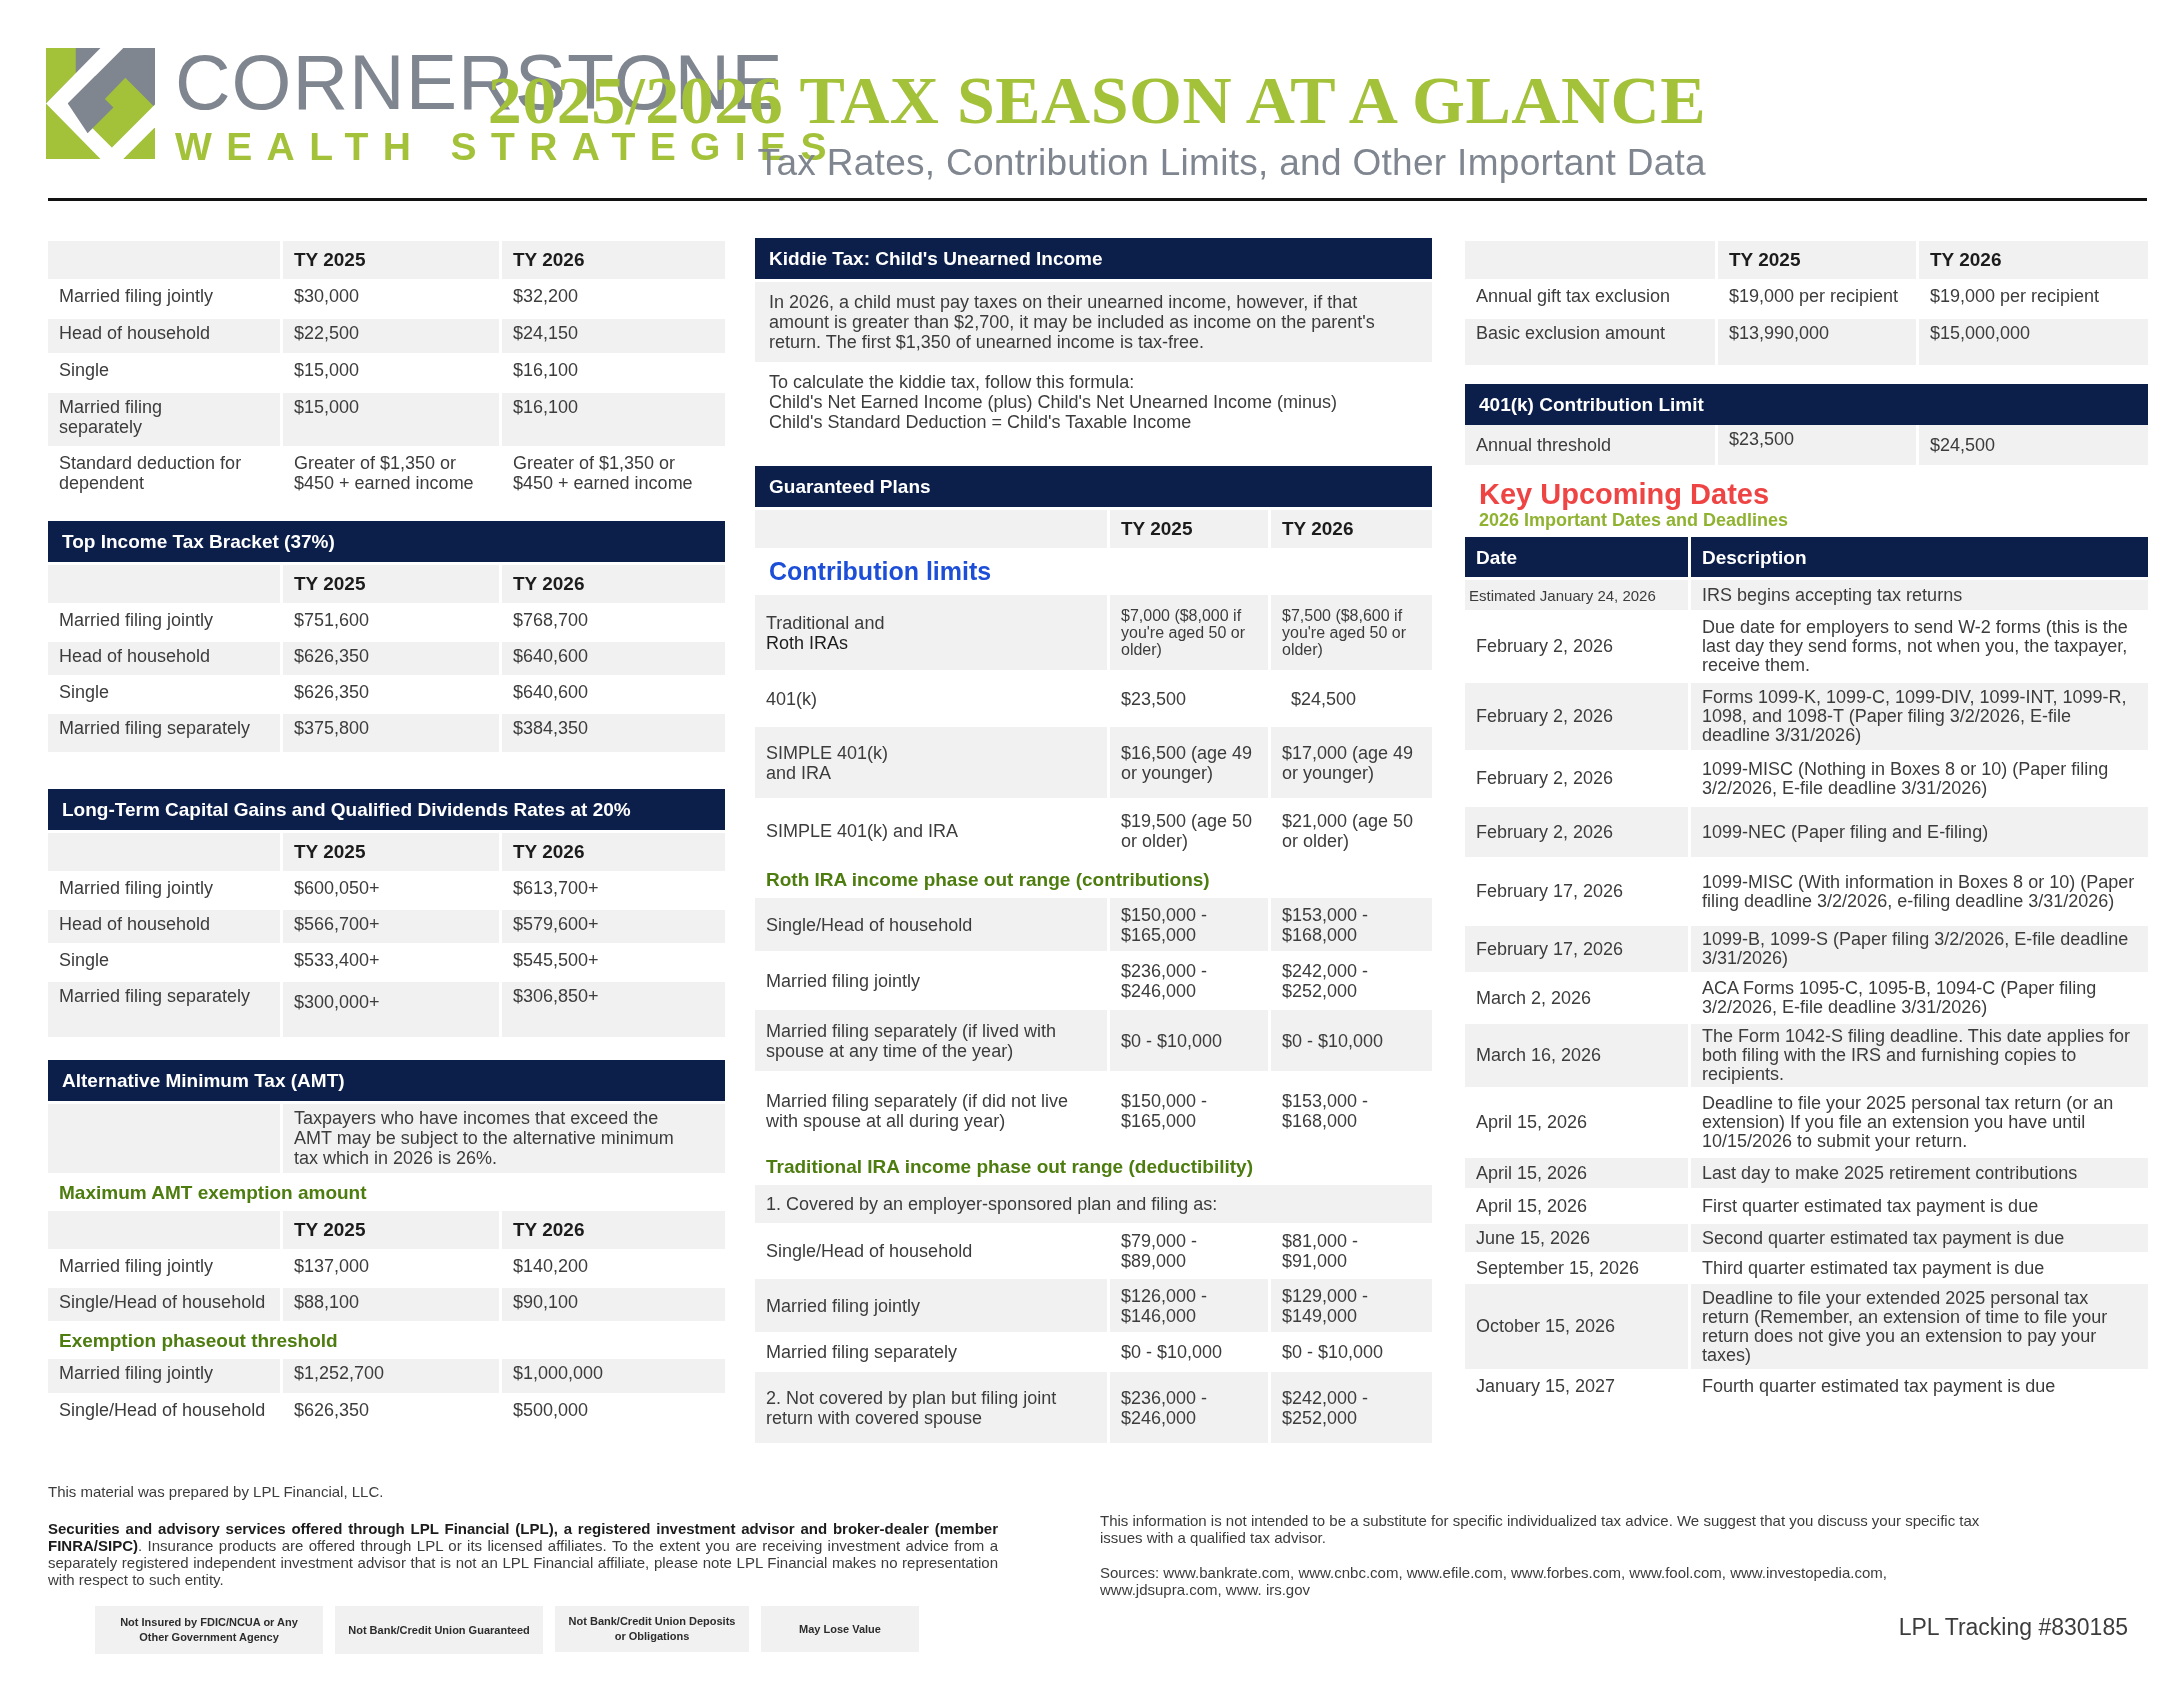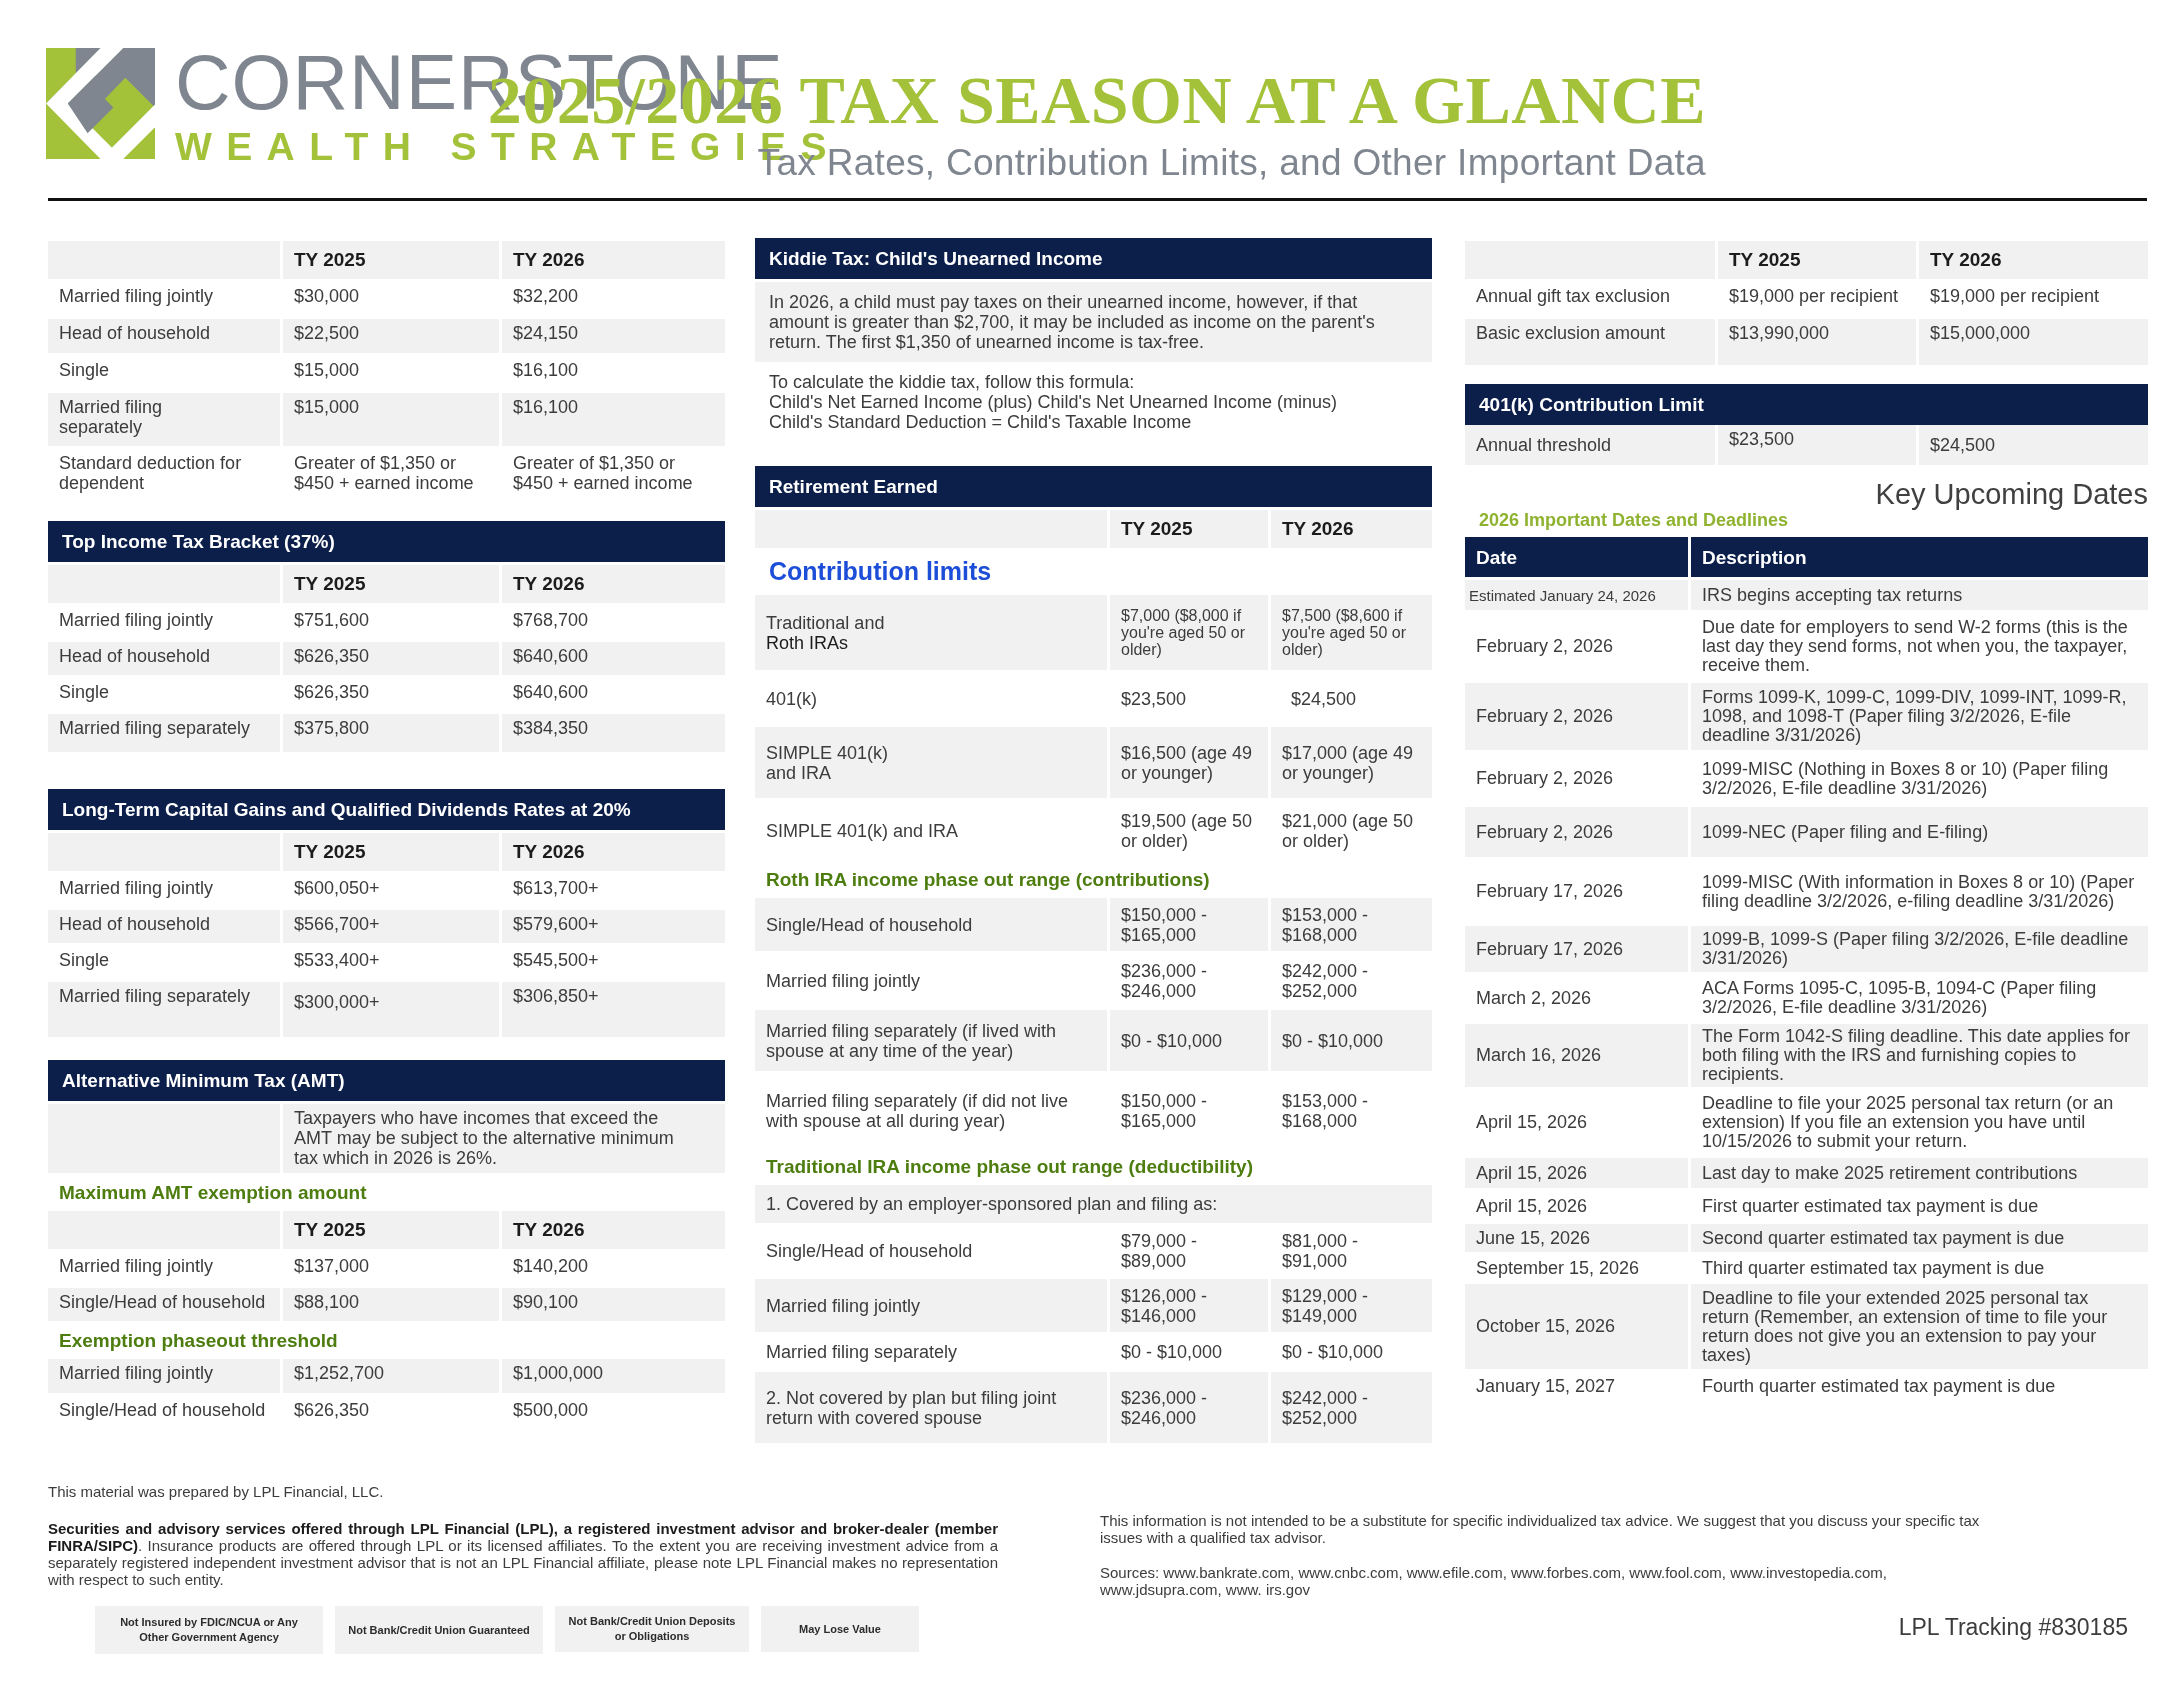--- a/index.html
+++ b/index.html
@@ -43,21 +43,21 @@
   
   .rtbl td.c1 { width: 352px; }
   .rtbl td.c2 { width: 158px; }
   .rtbl td.small { font-size: 16px; line-height: 17px; }
   .rtbl td { vertical-align: middle; }
 
   
   .etbl td.c1 { width: 250px; }
   .etbl td.c2 { width: 198px; }
 
-  .kud-title { font-size: 29px; font-weight: normal; color: #404040; padding-left: 14px; margin-top: 10px; line-height: 32px; text-align: right; }
+  .kud-title { font-size: 29px; font-weight: bold; color: #ef4444; padding-left: 14px; margin-top: 10px; line-height: 32px; }
   .kud-sub { font-size: 18px; font-weight: bold; color: #8fb331; padding-left: 14px; line-height: 20px; }
 
   .dtbl td { font-size: 18px; line-height: 19px; vertical-align: middle; padding: 3px 11px; }
   .dtbl tr.dh td { background: #0c1f4b; color: #fff; font-weight: bold; font-size: 19px; height: 40px; }
   .dtbl td.c1 { width: 223px; }
   .dtbl td.tiny { font-size: 15px; padding-left: 4px; }
 
   
   .foot-left { position: absolute; left: 48px; top: 1483px; width: 950px; font-size: 15px; line-height: 17px; color: #3c3c3c; }
   .foot-left .para2 { margin-top: 20px; text-align: justify; }
@@ -253,21 +253,21 @@
     <div class="sec-head">Kiddie Tax: Child's Unearned Income</div>
     <div class="para-box">In 2026, a child must pay taxes on their unearned income, however, if that amount is greater than $2,700, it may be included as income on the parent's return. The first $1,350 of unearned income is tax-free.</div>
     <div class="para-plain">
       <div>To calculate the kiddie tax, follow this formula:</div>
       <div>Child's Net Earned Income (plus) Child's Net Unearned Income (minus)</div>
       <div>Child's Standard Deduction = Child's Taxable Income</div>
     </div>
   </div>
 
   <div class="section" style="margin-top:24px">
-    <div class="sec-head">Retirement Earned</div>
+    <div class="sec-head">Guaranteed Plans</div>
     <table class="tbl rtbl">
       <tbody>
           <tr class="hdr">
         <td class="c1"></td>
         <td class="c2">TY 2025</td>
         <td>TY 2026</td>
       </tr>
     </tbody>
       </table>
     <div class="black-sub">Contribution limits</div>

